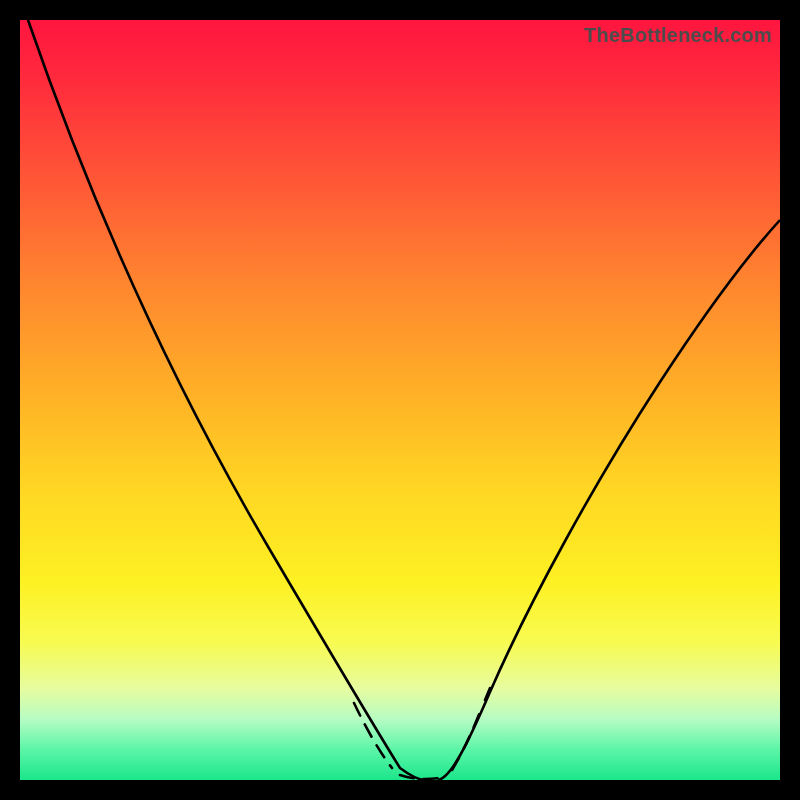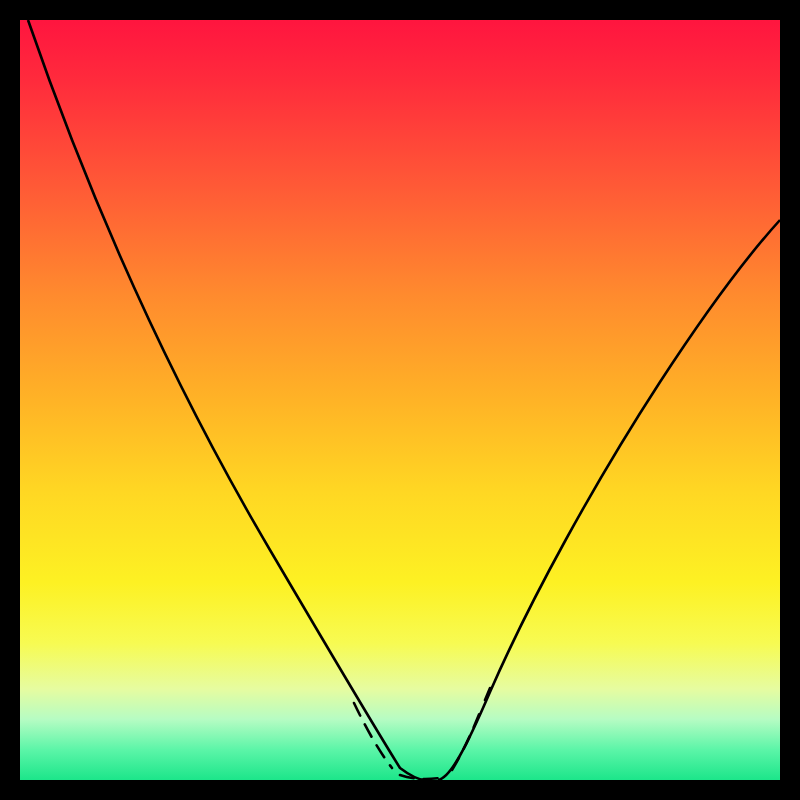--- a/index.html
+++ b/index.html
@@ -59,20 +59,21 @@
     stroke: #e8776c;
     stroke-width: 11;
     stroke-linecap: round;
     stroke-dasharray: 14 10;
   }
 </style>
 </head>
 <body>
 
 <div class="frame">
+  <div class="attrib">TheBottleneck.com</div>
 
   <svg class="curve" viewBox="0 0 760 760">
 
     <path d="M 8 0
              C 70 180, 150 360, 250 530
              C 310 632, 350 700, 380 748
              C 392 757, 400 760, 405 760"></path>
 
     <path d="M 418 760
              C 430 758, 445 730, 470 672

